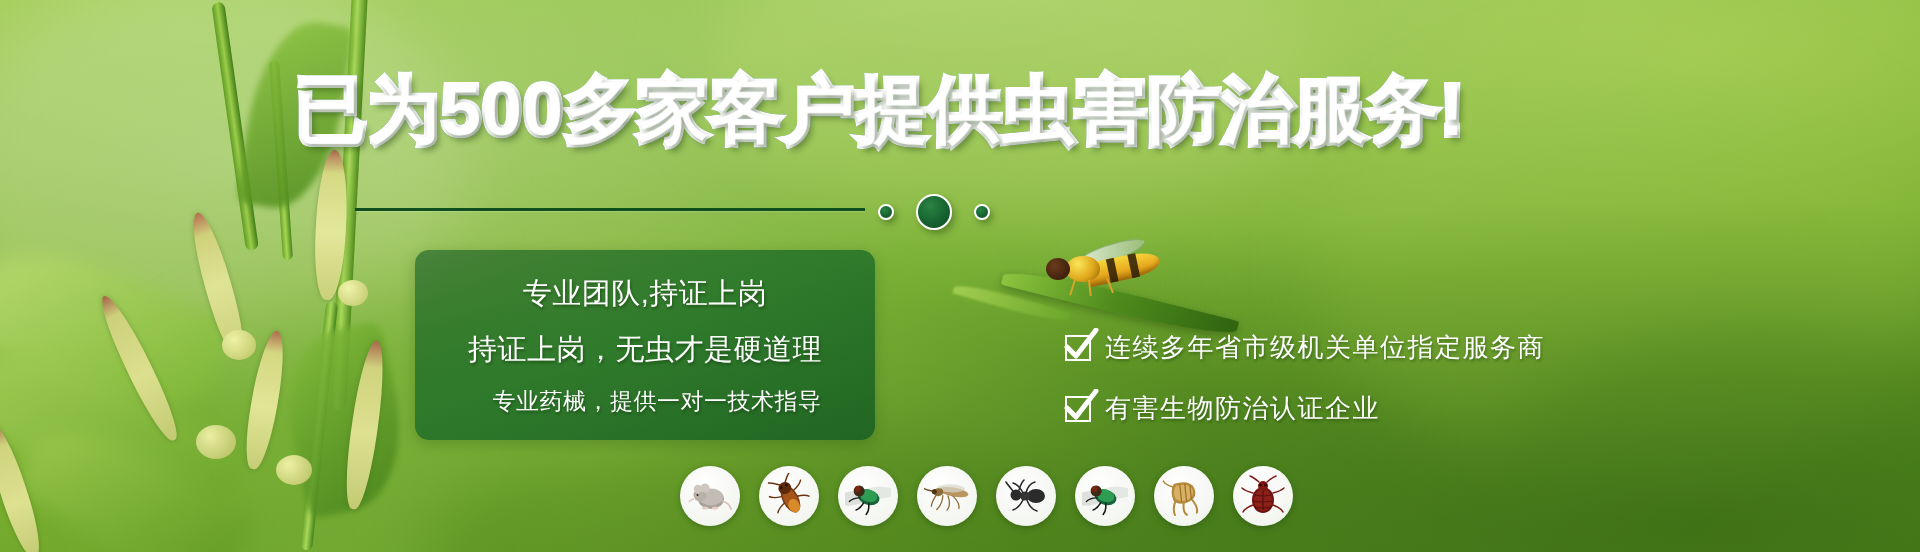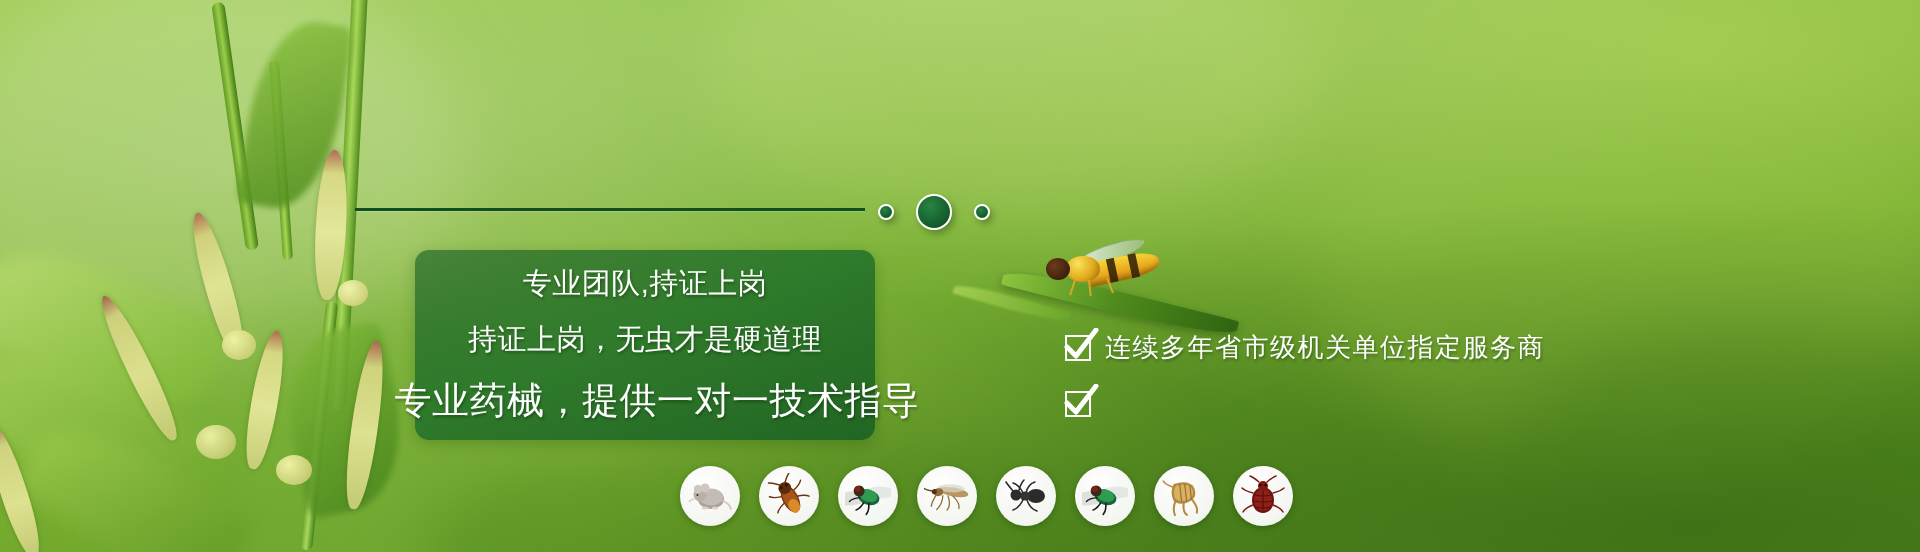--- a/index.html
+++ b/index.html
@@ -185,21 +185,21 @@
   }
   .panel-line {
     color:#ffffff;
     font-weight:normal;
     white-space:nowrap;
     text-shadow:1px 2px 3px rgba(10,40,5,.45);
     letter-spacing:.5px;
   }
   .pl-1 { font-size:29px; }
   .pl-2 { font-size:29px; }
-  .pl-3 { font-size:37px;margin-left:24px; }
+  .pl-3 { font-size:23px;margin-left:24px; }
 
   
   .bullets {
     position:absolute;
     left:1065px; top:330px;
     display:flex; flex-direction:column; gap:26px;
   }
   .bullet { display:flex; align-items:center; gap:14px; }
   .check-box {
     position:relative;
@@ -281,20 +281,23 @@
   <div class="hoverfly">
     <span class="hf-wing"></span>
     <span class="hf-abd"></span>
     <span class="hf-thorax"></span>
     <span class="hf-head"></span>
     <span class="hf-leg hf-l1"></span>
     <span class="hf-leg hf-l2"></span>
     <span class="hf-leg hf-l3"></span>
   </div>
 
+  <div class="headline">
+    <span class="headline-inner">已为500多家客户提供虫害防治服务!</span>
+  </div>
 
   <div class="divider"></div>
 
   <div class="dots">
     <span class="dot dot-a"></span>
     <span class="dot dot-b"></span>
     <span class="dot dot-c"></span>
   </div>
 
   <div class="panel">
@@ -311,20 +314,21 @@
         </svg>
       </span>
       <span class="bullet-text">连续多年省市级机关单位指定服务商</span>
     </div>
     <div class="bullet">
       <span class="check-box">
         <svg viewBox="0 0 36 34" aria-hidden="true">
           <path d="M4 19 L13 28 L33 2" fill="none" stroke="#ffffff" stroke-width="5" stroke-linecap="round" stroke-linejoin="round"></path>
         </svg>
       </span>
+      <span class="bullet-text">有害生物防治认证企业</span>
     </div>
   </div>
 
   <div class="pests">
 
     <div class="pest">
       <svg viewBox="0 0 46 46">
         <ellipse cx="24" cy="26" rx="13" ry="10" fill="#a9a29b"></ellipse>
         <ellipse cx="24" cy="24" rx="12" ry="8.5" fill="#c2bcb4"></ellipse>
         <circle cx="13" cy="22" r="6.5" fill="#b8b1a9"></circle>

